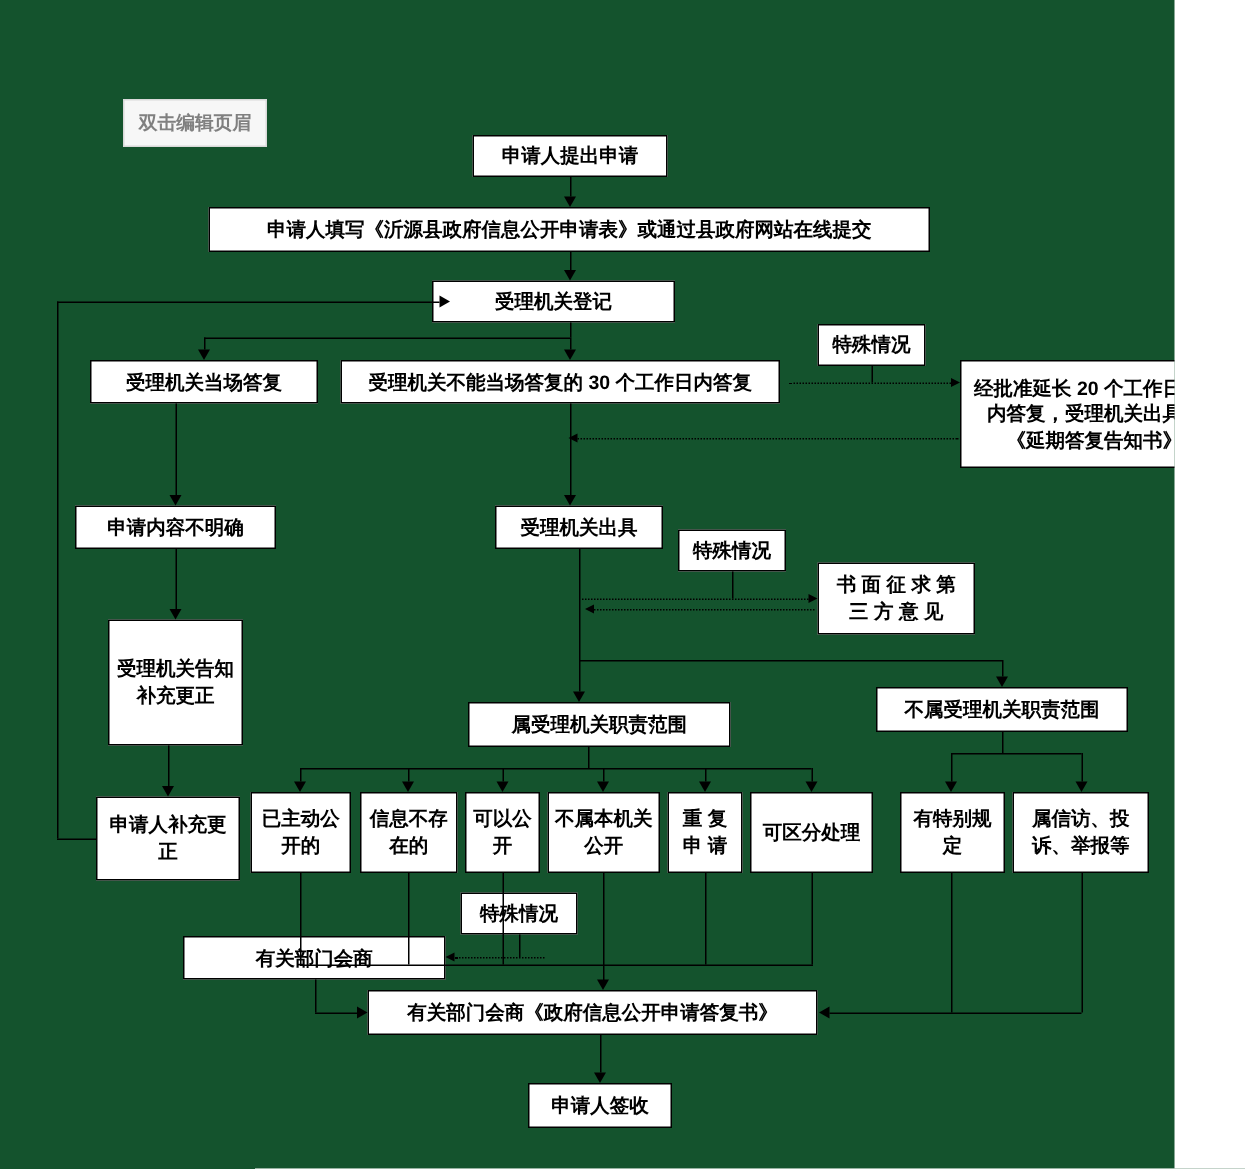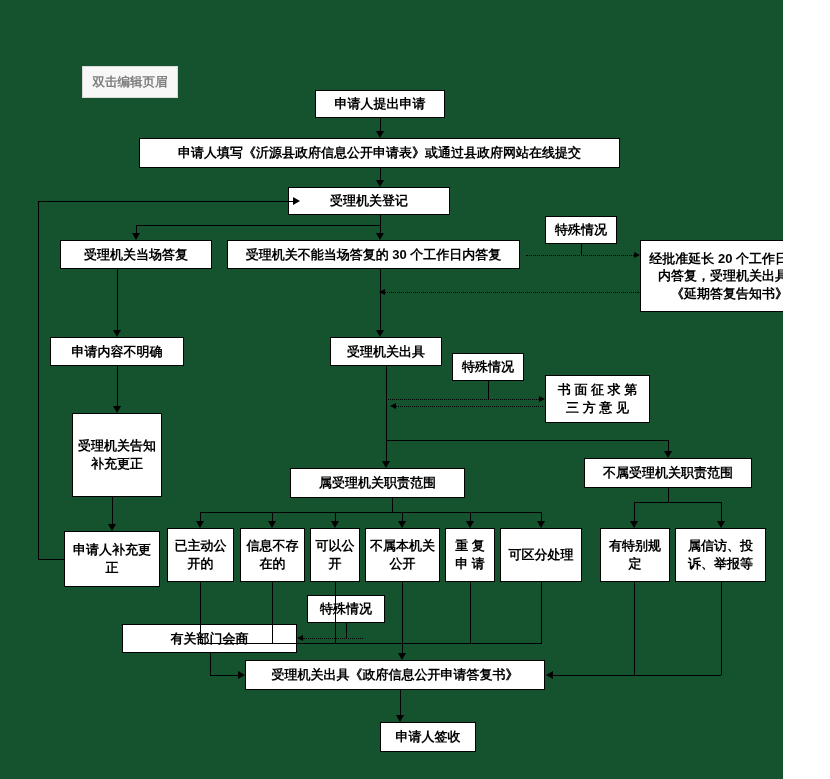--- a/index.html
+++ b/index.html
@@ -111,21 +111,21 @@
   <div class="node" style="left:330px; top:337px; width:112px; height:29px;">受理机关出具</div>
 
   <div class="node" style="left:452px; top:353px; width:72px; height:28px;">特殊情况</div>
 
   <div class="node" style="left:545px; top:375px; width:105px; height:48px;">书 面 征 求 第 三 方 意 见</div>
 
   <div class="node" style="left:72px; top:413px; width:90px; height:84px;">受理机关告知补充更正</div>
 
   <div class="node" style="left:64px; top:531px; width:96px; height:56px;">申请人补充更正</div>
 
-  <div class="node" style="left:290px; top:468px; width:175px; height:30px;">属受理机关职责范围</div>
+  <div class="node" style="left:312px; top:468px; width:175px; height:30px;">属受理机关职责范围</div>
 
   <div class="node" style="left:584px; top:458px; width:168px; height:30px;">不属受理机关职责范围</div>
 
   <div class="node" style="left:167px; top:528px; width:67px; height:54px;">已主动公开的</div>
 
   <div class="node" style="left:240px; top:528px; width:65px; height:54px;">信息不存在的</div>
 
   <div class="node" style="left:310px; top:528px; width:50px; height:54px;">可以公开</div>
 
   <div class="node" style="left:365px; top:528px; width:75px; height:54px;">不属本机关公开</div>
@@ -135,23 +135,23 @@
   <div class="node" style="left:500px; top:528px; width:82px; height:54px;">可区分处理</div>
 
   <div class="node" style="left:600px; top:528px; width:70px; height:54px;">有特别规定</div>
 
   <div class="node" style="left:675px; top:528px; width:91px; height:54px;">属信访、投诉、举报等</div>
 
   <div class="node" style="left:307px; top:595px; width:78px; height:28px;">特殊情况</div>
 
   <div class="node" style="left:122px; top:624px; width:175px; height:29px;">有关部门会商</div>
 
-  <div class="node" style="left:245px; top:660px; width:300px; height:30px;">受理机关出具《政府信息公开申请答复书》</div>
-
-  <div class="node" style="left:352px; top:722px; width:96px; height:30px;margin-left:28px;">申请人签收</div>
+  <div class="node" style="left:245px; top:660px; width:300px; height:30px;">有关部门会商《政府信息公开申请答复书》</div>
+
+  <div class="node" style="left:352px; top:722px; width:96px; height:30px;">申请人签收</div>
 
   <div class="line vline" style="left:380px; top:118px; height:13px;"></div>
   <div class="arrow arrow-down" style="left:376px; top:131px;"></div>
 
   <div class="line vline" style="left:380px; top:168px; height:12px;"></div>
   <div class="arrow arrow-down" style="left:376px; top:180px;"></div>
 
   <div class="line vline" style="left:380px; top:215px; height:10px;"></div>
   <div class="line hline" style="left:136px; top:225px; width:244px;"></div>
   <div class="line vline" style="left:136px; top:225px; height:8px;"></div>

